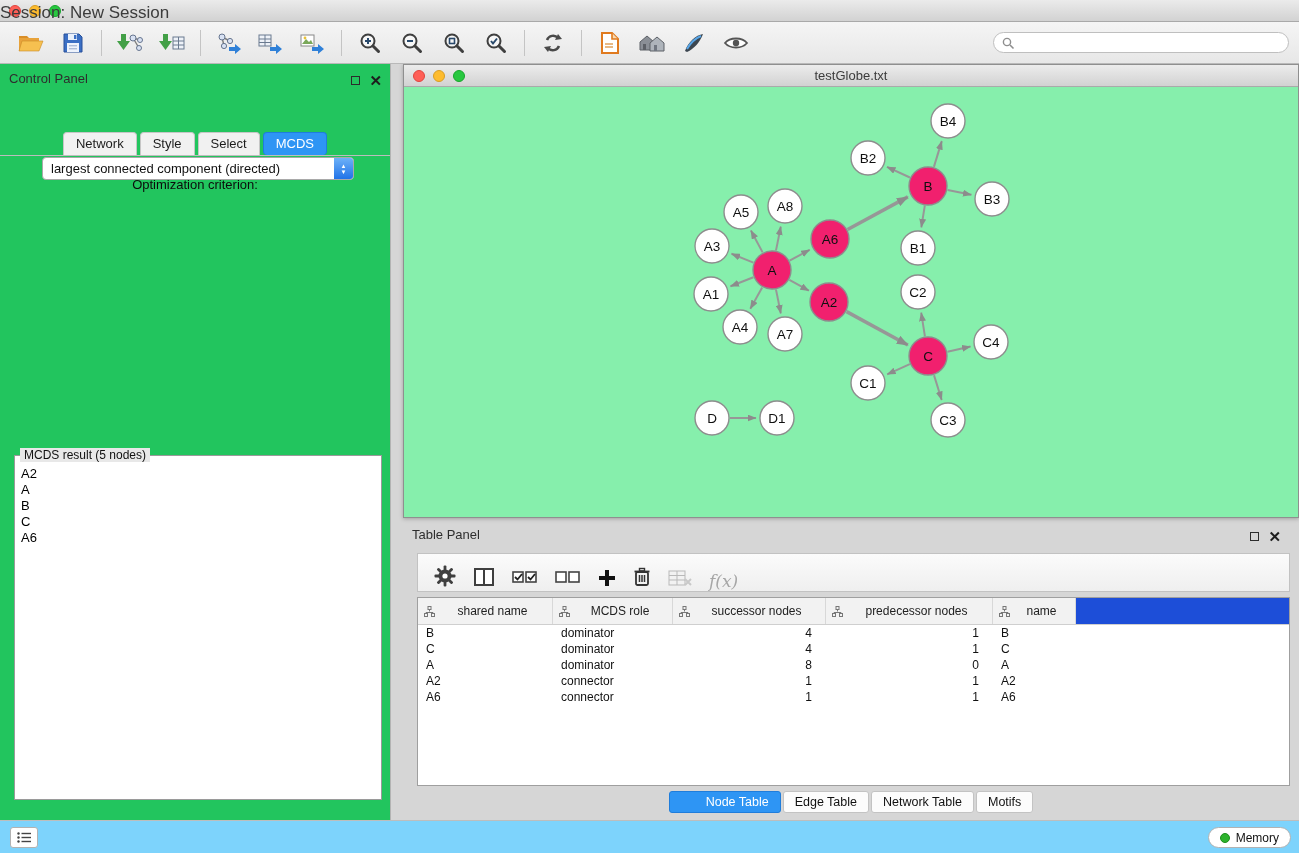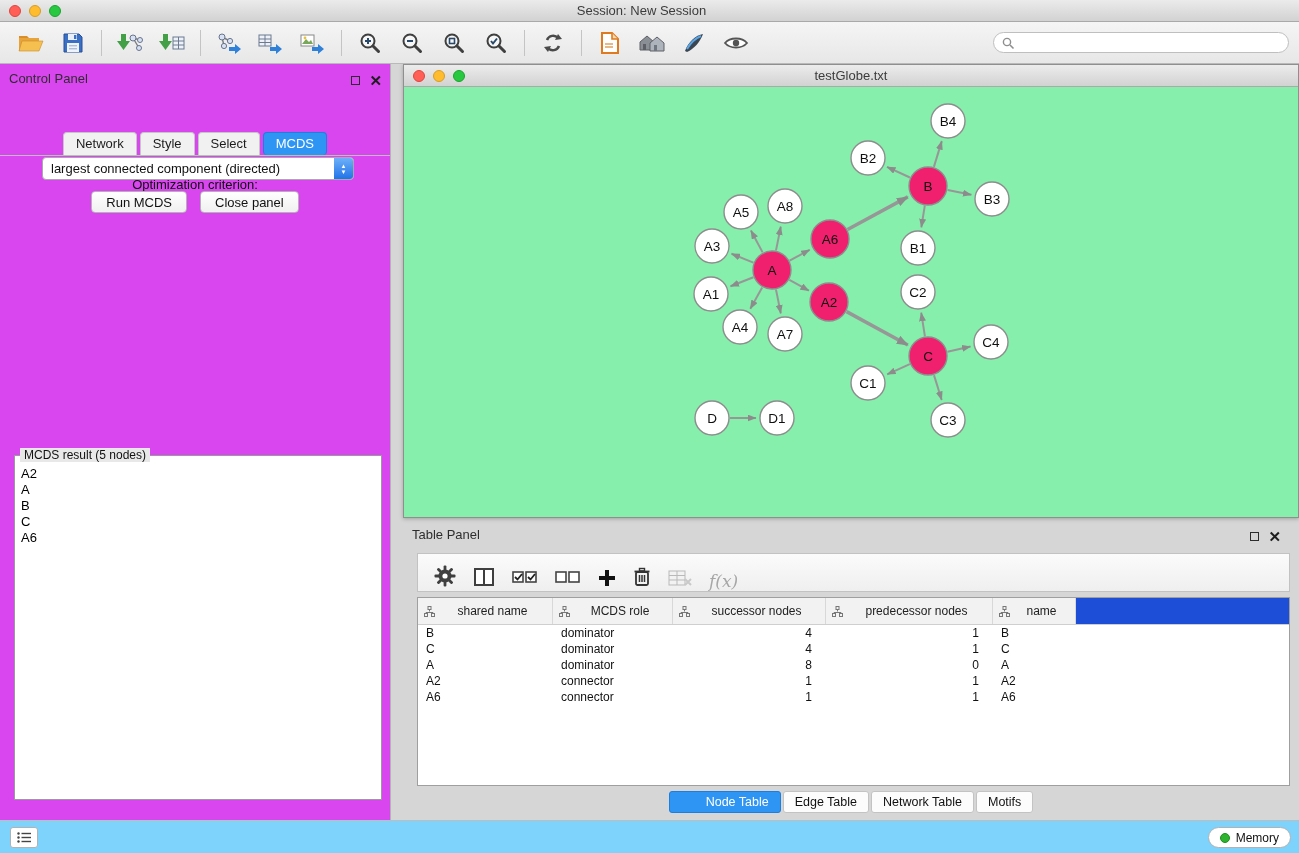--- a/index.html
+++ b/index.html
@@ -3,43 +3,43 @@
 <meta charset="utf-8">
 <style>
   * { box-sizing: border-box; }
   html,body { margin:0; padding:0; }
   body { width:1299px; height:853px; position:relative; overflow:hidden;
          font-family:"Liberation Sans", sans-serif; background:#d6d6d6; color:#111; }
 
   
   .macbar { position:absolute; top:0; left:0; right:0; height:22px;
             background:linear-gradient(#ebebeb,#d2d2d2); border-bottom:1px solid #a9a9a9; z-index:30; }
-  .macbar .bar-title { position:absolute; left:0; right:16px; top:3px; text-align:center;
-                   font-size:13px; color:#3c3c3c; }
+  .macbar .bar-title { position:absolute; left:0; right:16px; top:3px; 
+                   font-size:17px; color:#3c3c3c; }
   .lights { position:absolute; left:9px; top:5px; display:flex; gap:8px; }
   .light { width:12px; height:12px; border-radius:50%; }
   .light.red    { background:#ff5f57; border:1px solid #e0443e; }
   .light.yellow { background:#febc2e; border:1px solid #d89e24; }
   .light.green  { background:#28c840; border:1px solid #17a62c; }
 
   
   .toolbar { position:absolute; top:22px; left:0; right:0; height:42px;
              background:linear-gradient(#f5f5f5,#e7e7e7); border-bottom:1px solid #b9b9b9;
              display:flex; align-items:center; padding:0 10px; z-index:20; }
   .tbtn { width:42px; height:36px; display:flex; align-items:center; justify-content:center; border-radius:4px; }
   .tsep { width:1px; height:26px; background:#c4c4c4; margin:0 7px; }
   .search-wrap { margin-left:auto; position:relative; }
   .search-input { width:296px; height:21px; border:1px solid #bfbfbf; border-radius:11px;
                   background:#fff; padding:0 8px 0 26px; font-size:12px; outline:none;
                   font-family:"Liberation Sans", sans-serif; }
   .search-mag { position:absolute; left:9px; top:4px; }
 
   
   .control-panel { position:absolute; left:0; top:64px; width:391px; bottom:33px;
-                   background:#d946ef; border-right:1px solid #b3b3b3; }
+                   background:#22c55e; border-right:1px solid #b3b3b3; }
   .panel-header { position:relative; height:28px; }
   .panel-title { position:absolute; left:9px; top:7px; font-size:13px; color:#2e2e2e; }
   .panel-btns { position:absolute; right:8px; top:7px; display:flex; gap:9px; align-items:center; }
   .float-glyph { display:inline-block; width:9px; height:9px; border:1.6px solid #2c2c2c; }
   .close-glyph { font-size:15px; font-weight:bold; color:#1d1d1d; line-height:11px; }
   .cp-tabs { display:flex; justify-content:center; align-items:flex-end; gap:3px;
              border-bottom:1px solid #bdbdbd; padding-bottom:0; height:25px;margin-top:39px; }
   .cp-tab { padding:3px 12px 4px; font-size:13px; color:#1c1c1c; background:#f1f1f1;
             border:1px solid #c6c6c6; border-bottom:none; border-radius:4px 4px 0 0; }
   .cp-tab.active { background:#2e95f4; color:#fff; border-color:#1f7ddb; border-radius:4px; }
@@ -274,24 +274,20 @@
       <div class="cp-tab">Select</div>
       <div class="cp-tab active">MCDS</div>
     </div>
   <div class="opt-label">Optimization criterion:</div>
   <div class="dropdown">
     <span class="dd-text">largest connected component (directed)</span>
     <span class="dd-stepper">
         <span>▲</span>
         <span>▼</span>
       </span>
-  </div>
-  <div class="cp-buttons">
-    <button class="mac-btn">Run MCDS</button>
-    <button class="mac-btn">Close panel</button>
   </div>
   <div class="result-box">
     <span class="result-legend">MCDS result (5 nodes)</span>
     <div class="result-list">
         <div class="result-item">A2</div>
         <div class="result-item">A</div>
         <div class="result-item">B</div>
         <div class="result-item">C</div>
         <div class="result-item">A6</div>
       </div>

